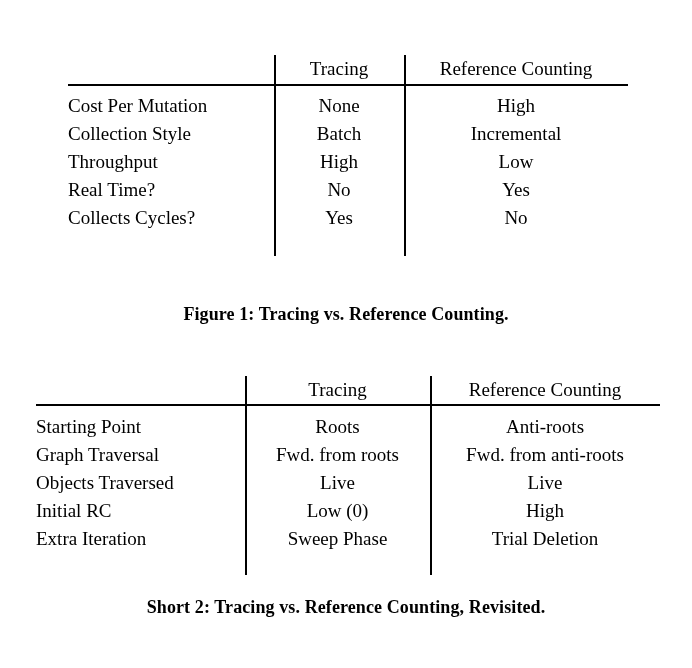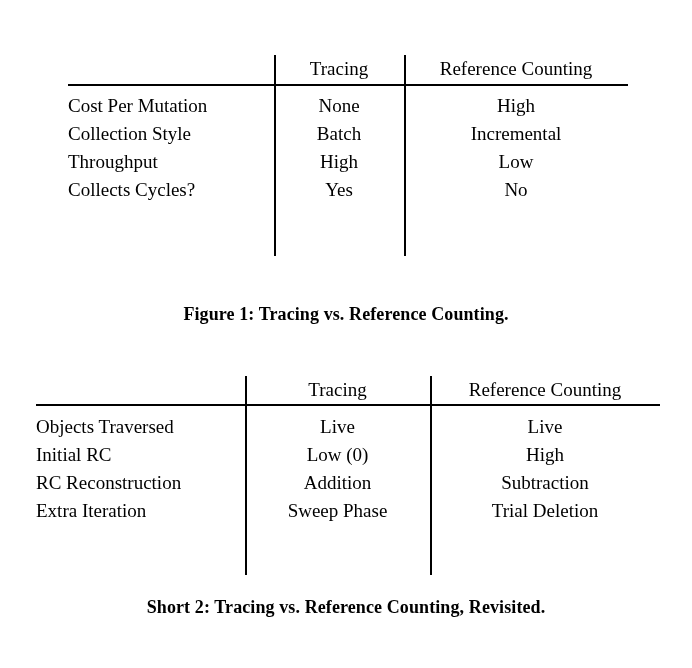--- a/index.html
+++ b/index.html
@@ -138,20 +138,25 @@
             <td class="c-label">Collection Style</td>
             <td class="c-val">Batch</td>
             <td class="c-val">Incremental</td>
           </tr>
           <tr>
             <td class="c-label">Throughput</td>
             <td class="c-val">High</td>
             <td class="c-val">Low</td>
           </tr>
           <tr>
+            <td class="c-label">Real Time?</td>
+            <td class="c-val">No</td>
+            <td class="c-val">Yes</td>
+          </tr>
+          <tr>
             <td class="c-label">Collects Cycles?</td>
             <td class="c-val">Yes</td>
             <td class="c-val">No</td>
           </tr>
         </tbody>
       </table>
     </div>
 
     <div class="hrule" id="fig1-hrule"></div>
     <div class="vrule" id="fig1-vrule-1"></div>
@@ -171,35 +176,40 @@
         </colgroup>
         <thead>
           <tr>
             <th class="c-label"></th>
             <th class="c-val">Tracing</th>
             <th class="c-val">Reference Counting</th>
           </tr>
         </thead>
         <tbody>
           <tr>
+            <td class="c-label">Starting Point</td>
+            <td class="c-val">Roots</td>
+            <td class="c-val">Anti-roots</td>
+          </tr>
+          <tr>
+            <td class="c-label">Graph Traversal</td>
+            <td class="c-val">Fwd. from roots</td>
+            <td class="c-val">Fwd. from anti-roots</td>
+          </tr>
+          <tr>
             <td class="c-label">Objects Traversed</td>
             <td class="c-val">Live</td>
             <td class="c-val">Live</td>
           </tr>
           <tr>
             <td class="c-label">Initial RC</td>
             <td class="c-val">Low (0)</td>
             <td class="c-val">High</td>
           </tr>
           <tr>
-            <td class="c-label">RC Reconstruction</td>
-            <td class="c-val">Addition</td>
-            <td class="c-val">Subtraction</td>
-          </tr>
-          <tr>
             <td class="c-label">Extra Iteration</td>
             <td class="c-val">Sweep Phase</td>
             <td class="c-val">Trial Deletion</td>
           </tr>
         </tbody>
       </table>
     </div>
 
     <div class="hrule" id="fig2-hrule"></div>
     <div class="vrule" id="fig2-vrule-1"></div>

